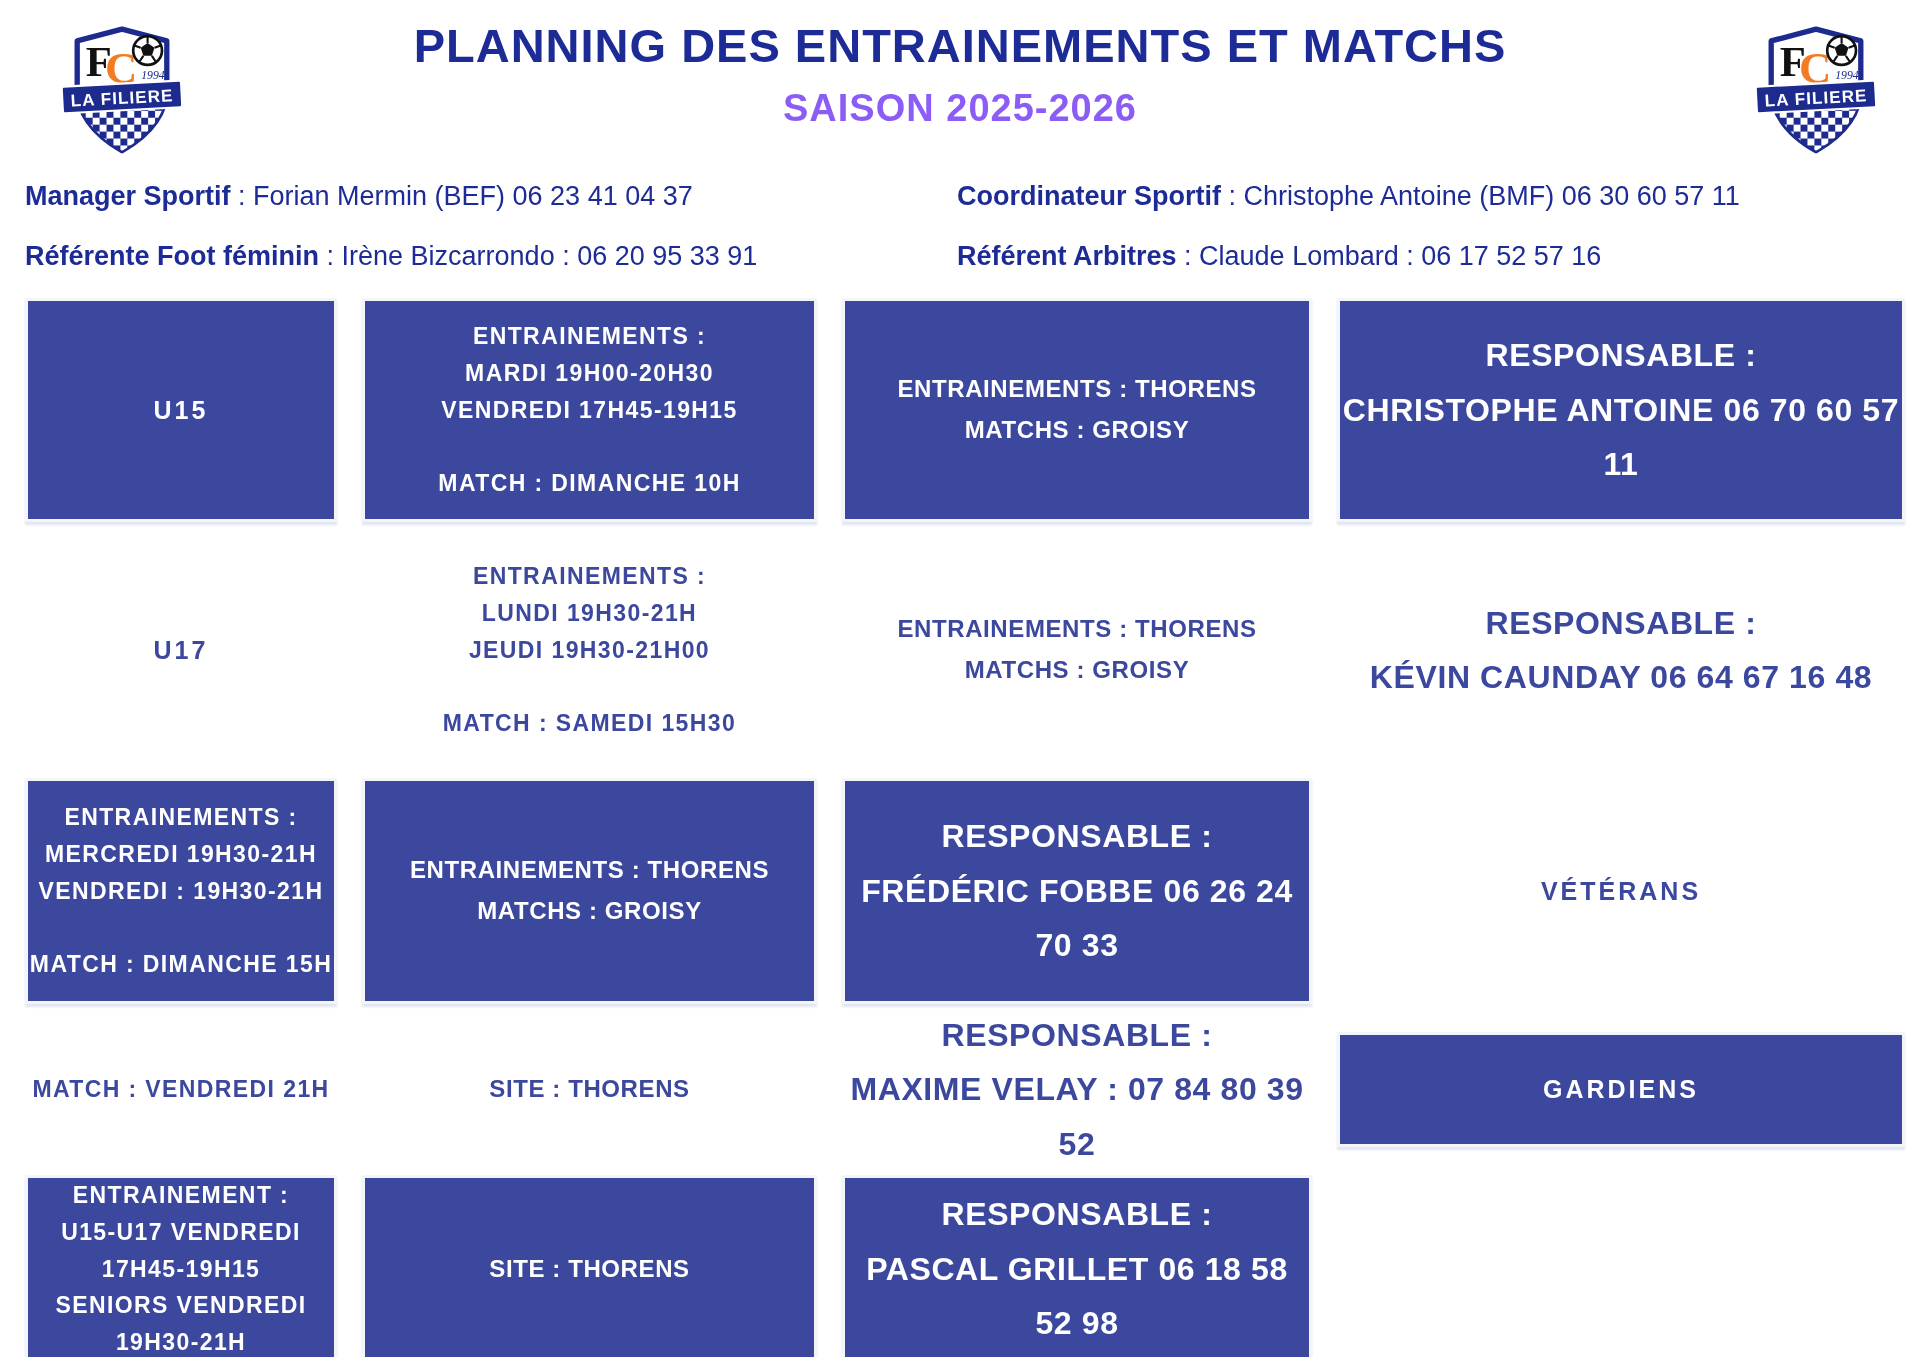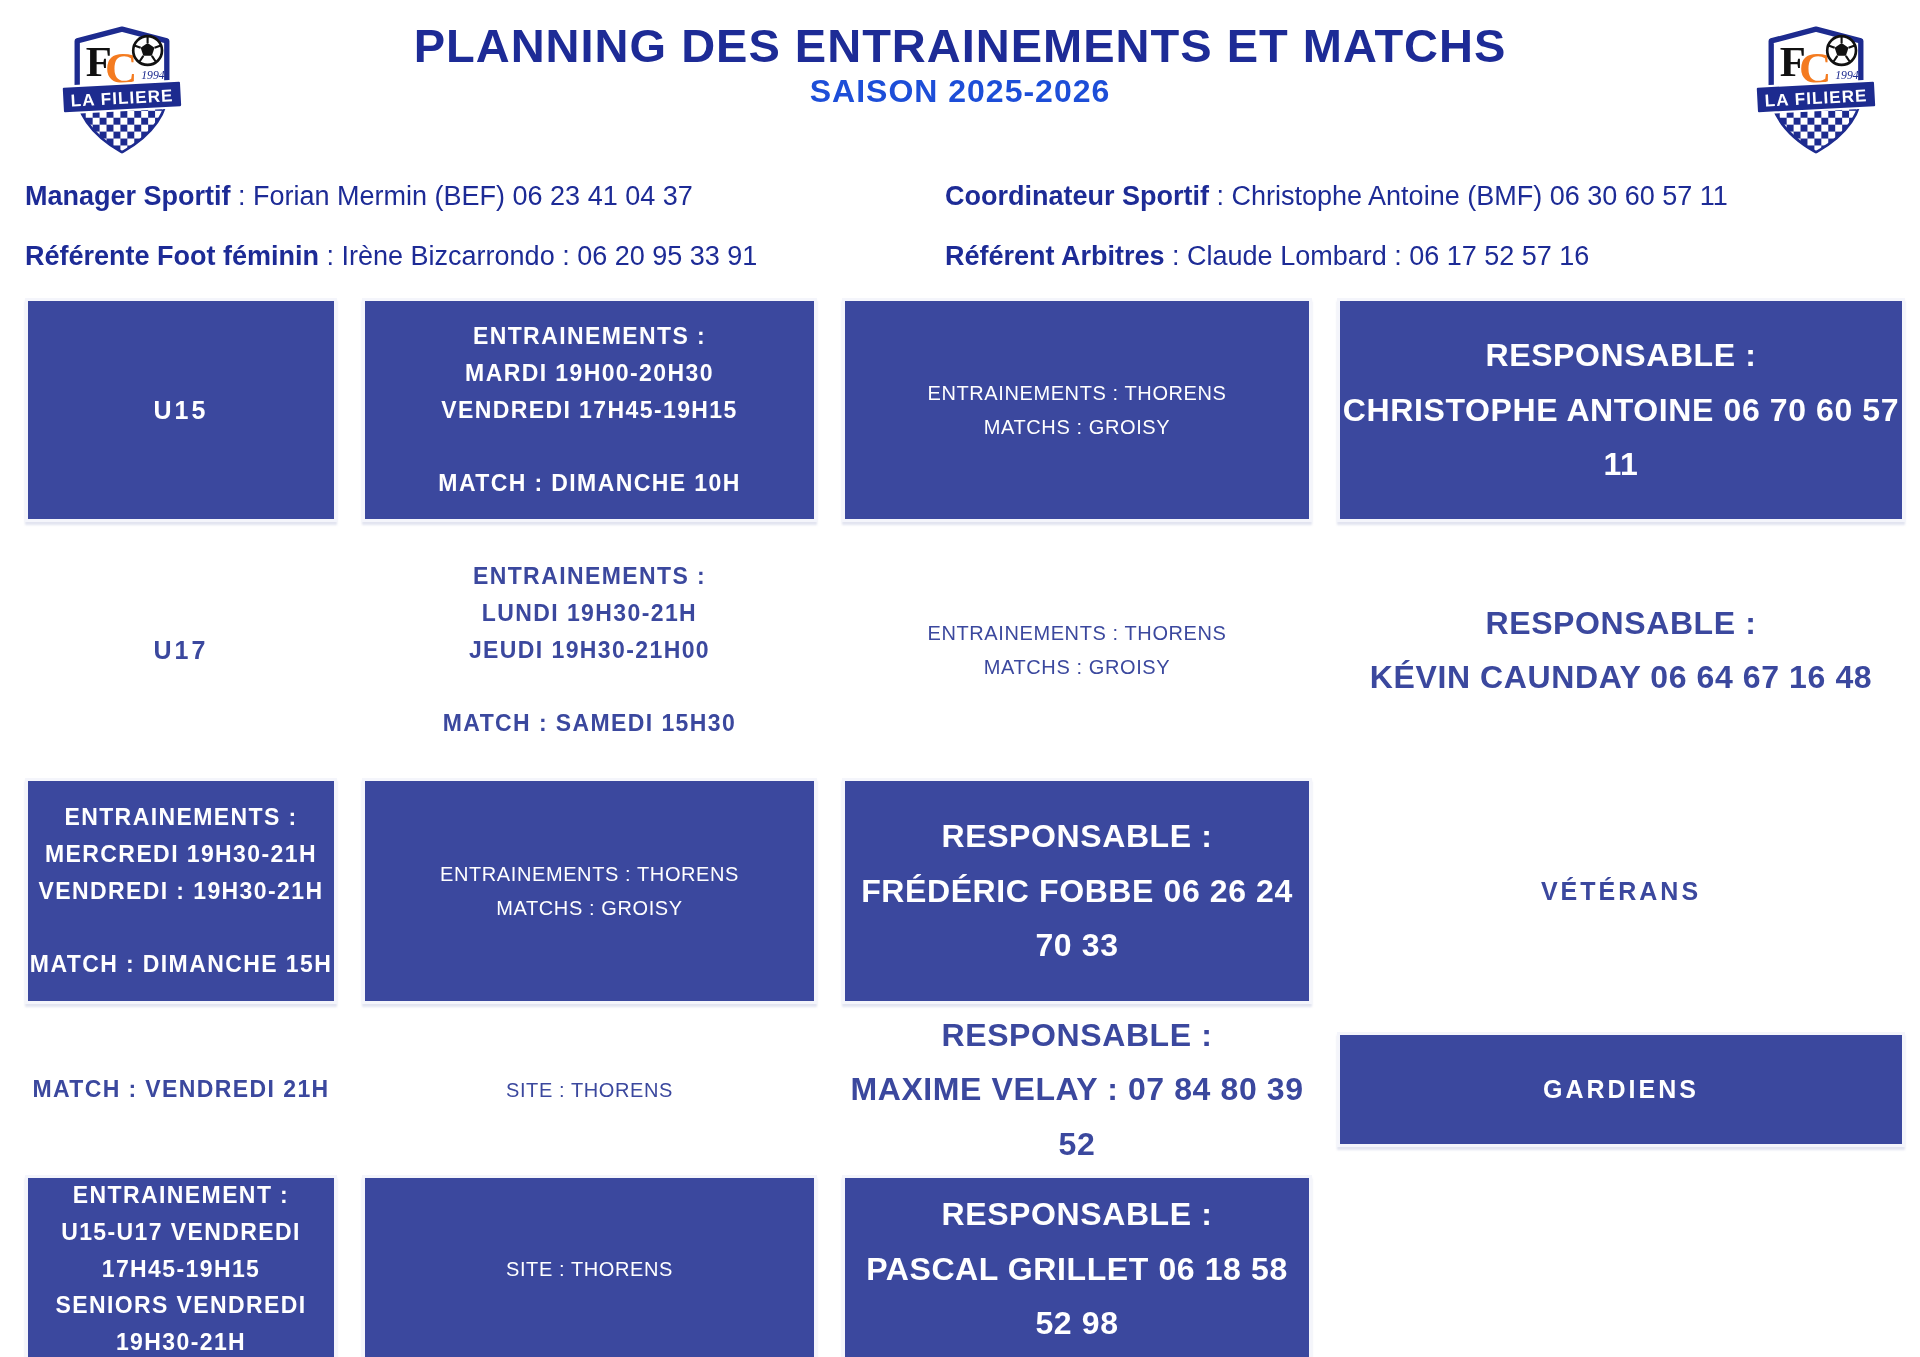--- a/index.html
+++ b/index.html
@@ -12,26 +12,26 @@
   .header{position:relative;height:172px;}
   .crest{position:absolute;top:20px;width:128px;height:140px;}
   .crest.left{left:58px;}
   .crest.right{left:1752px;}
   .titles{text-align:center;padding-top:18px;}
   .main-title{
     font-size:47px;font-weight:700;letter-spacing:1px;
     color:#1d2b96;
   }
   .sub-title{
-    font-size:32px;font-weight:700;letter-spacing:1px;
-    color:#1d4ed8;
+    font-size:38px;font-weight:700;letter-spacing:1px;
+    margin-top:14px;color:#8b5cf6;
   }
   
   .contacts{padding:4px 15px 0 25px;}
-  .contact-row{display:grid;grid-template-columns:920px 1fr;line-height:40px;}
+  .contact-row{display:grid;grid-template-columns:920px 1fr;line-height:40px;gap:12px;}
   .contact-row + .contact-row{margin-top:20px;}
   .contact{font-size:27px;white-space:nowrap;}
   .contact b{font-weight:700;}
   .contact span.val{font-weight:400;}
   
   .grid{
     margin-top:22px;
     padding:0 15px 0 25px;
     display:grid;
     grid-template-columns:312px 455px 470px 1fr;
@@ -43,21 +43,21 @@
     text-align:center;white-space:pre-line;
   }
   .cell.filled{
     background:#3b489e;color:#ffffff;
     border:3px solid #f4f5fb;
     box-shadow:0 3px 2px rgba(190,196,222,0.45);
   }
   .cell.plain{color:#3b489e;}
   .cat{font-size:25px;font-weight:700;letter-spacing:3px;}
   .train{font-size:23px;font-weight:700;letter-spacing:1.4px;line-height:1.6;}
-  .site{font-size:20px;font-weight:400;letter-spacing:0.6px;line-height:1.7;}
+  .site{font-size:24px;font-weight:700;letter-spacing:0.6px;line-height:1.7;}
   .resp{font-size:32px;font-weight:700;letter-spacing:0.6px;line-height:1.7;}
   
   .defs{position:absolute;width:0;height:0;overflow:hidden;}
 </style>
 </head>
 <body>
 
 <svg class="defs" xmlns="http://www.w3.org/2000/svg" aria-hidden="true">
   <defs>
     <pattern id="chk" width="13" height="13" patternUnits="userSpaceOnUse">

